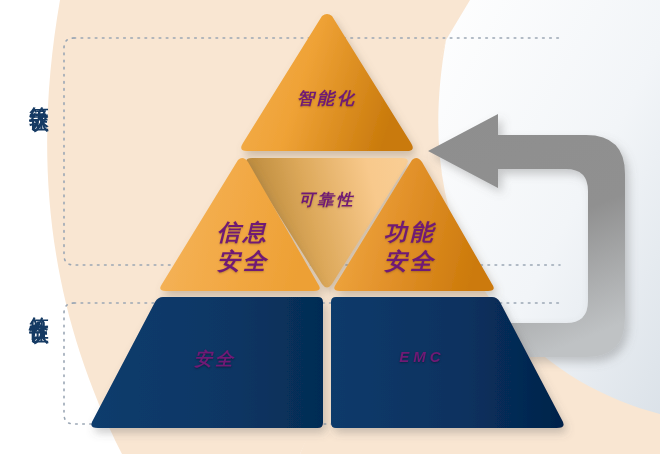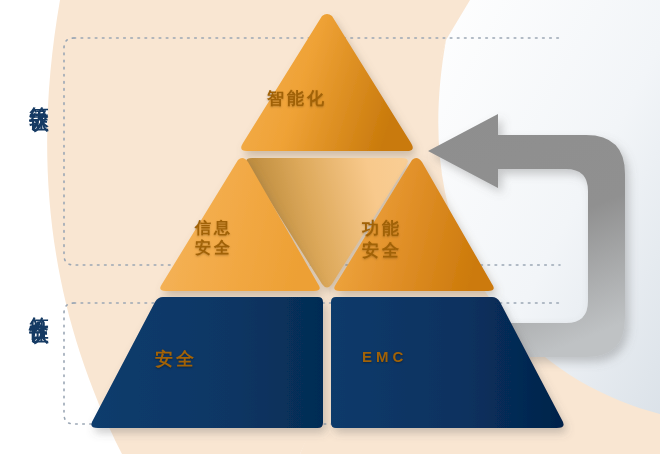--- a/index.html
+++ b/index.html
@@ -35,33 +35,35 @@
     color: #153A63;
     line-height: 1.0;
     white-space: nowrap;
     user-select: none;
   }
   #label-level { left: 30px; top: 92px; }
   #label-compliance { left: 30px; top: 302px; }
 
   .tile-text {
     position: absolute;
+    text-align: center;
     font-family: "Liberation Sans", "DejaVu Sans", sans-serif;
     font-weight: 700;
-    color: #a16207;
+    color: #701a75;
     letter-spacing: 3px;
     line-height: 1.28;
     user-select: none;
     text-shadow: 0 1px 2px rgba(90,60,20,0.35);
     white-space: pre-line;
+    font-style: italic;
   }
   #txt-smart      { left: 267px; top: 88px;  width: 120px; font-size: 17px; }
   #txt-reliability{ left: 267px; top: 190px; width: 120px; font-size: 16px; }
-  #txt-infosec    { left: 195px; top: 218px; width: 96px;  font-size: 16px; }
-  #txt-funcsafe   { left: 362px; top: 218px; width: 96px;  font-size: 17px; }
+  #txt-infosec    { left: 195px; top: 218px; width: 96px;  font-size: 23px; }
+  #txt-funcsafe   { left: 362px; top: 218px; width: 96px;  font-size: 23px; }
   #txt-safety     { left: 155px; top: 348px; width: 120px; font-size: 18px;
                     text-shadow: 0 1px 2px rgba(0,0,0,0.35); }
   #txt-emc        { left: 362px; top: 347px; width: 120px; font-size: 15px;
                     letter-spacing: 4px;
                     text-shadow: 0 1px 2px rgba(0,0,0,0.35); }
 </style>
 </head>
 <body>
 
 <div id="stage">
@@ -237,20 +239,21 @@
                Q 331 428 331 423 L 331 302 Q 331 297 336 297 Z" fill="url(#gNavyB)"></path>
     </g>
   </svg>
 
   <div class="vlabel" id="label-level">等级认证</div>
 
   <div class="vlabel" id="label-compliance">符合性认证</div>
 
   <div class="tile-text" id="txt-smart">智能化</div>
 
+  <div class="tile-text" id="txt-reliability">可靠性</div>
 
   <div class="tile-text" id="txt-infosec">信息
 安全</div>
 
   <div class="tile-text" id="txt-funcsafe">功能
 安全</div>
 
   <div class="tile-text" id="txt-safety">安全</div>
 
   <div class="tile-text" id="txt-emc">EMC</div>

